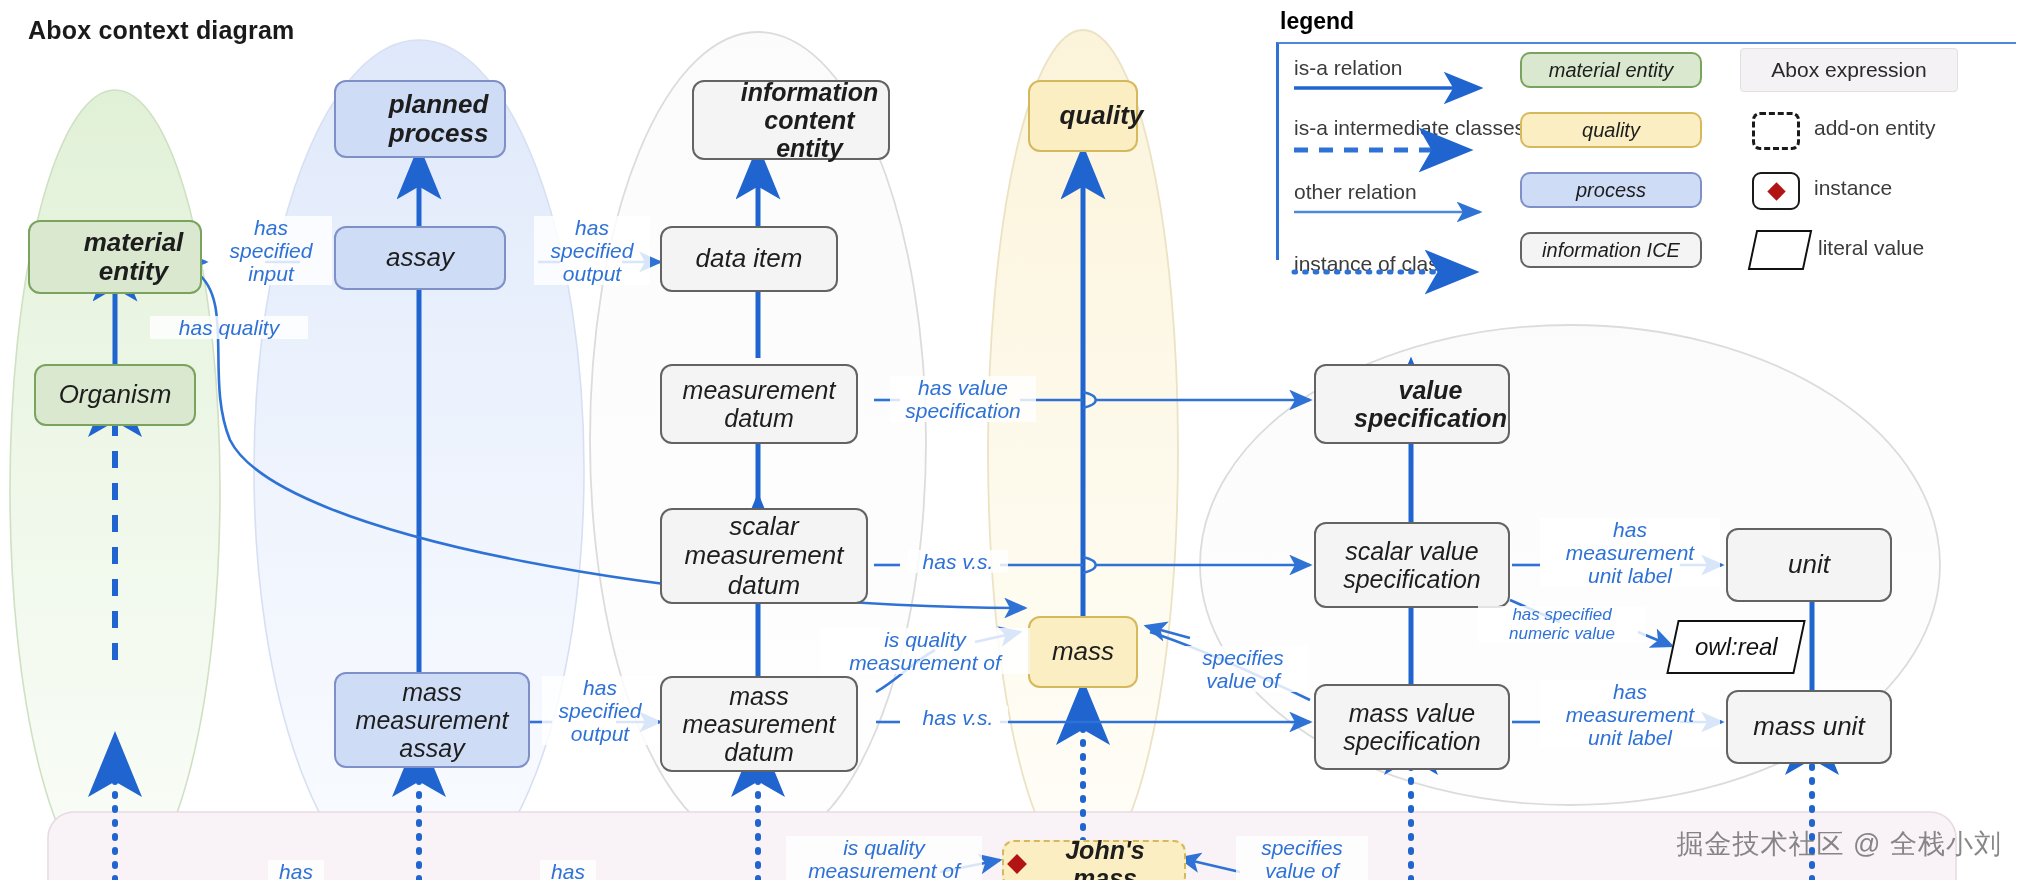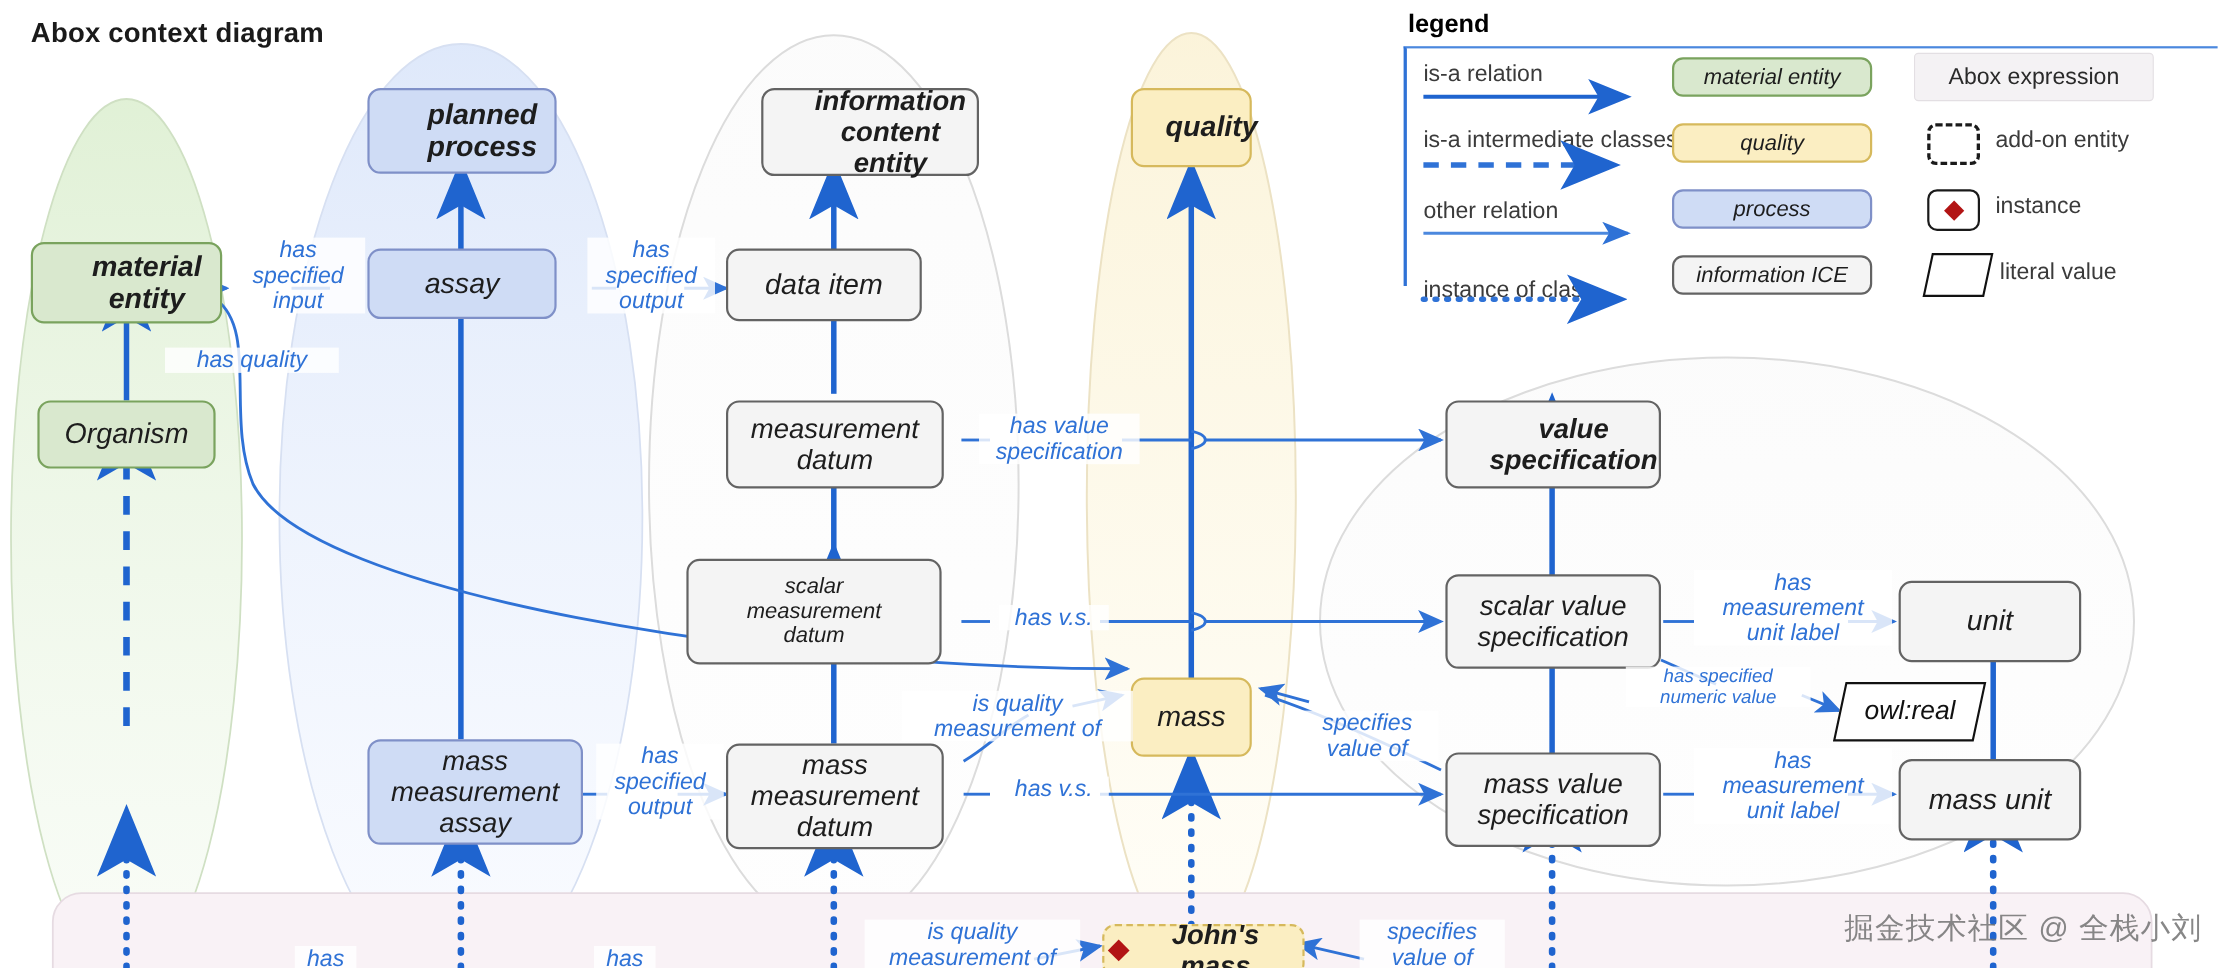--- a/index.html
+++ b/index.html
@@ -339,21 +339,21 @@
 assay</div>
 
   <div class="node n-grey bold" style="left:660px; top:80px; width:198px; height:80px; font-size:25px;margin-left:32px;">information
 content entity</div>
 
   <div class="node n-grey" style="left:660px; top:226px; width:178px; height:66px; font-size:26px;">data item</div>
 
   <div class="node n-grey" style="left:660px; top:364px; width:198px; height:80px; font-size:25px;">measurement
 datum</div>
 
-  <div class="node n-grey" style="left:624px; top:508px; width:232px; height:96px; font-size:20px;">scalar
+  <div class="node n-grey" style="left:660px; top:508px; width:208px; height:96px; font-size:26px;">scalar
 measurement
 datum</div>
 
   <div class="node n-grey" style="left:660px; top:676px; width:198px; height:96px; font-size:25px;">mass
 measurement
 datum</div>
 
   <div class="node n-yellow bold" style="left:1028px; top:80px; width:110px; height:72px; font-size:26px;">quality</div>
 
   <div class="node n-yellow" style="left:1028px; top:616px; width:110px; height:72px; font-size:26px;">mass</div>

